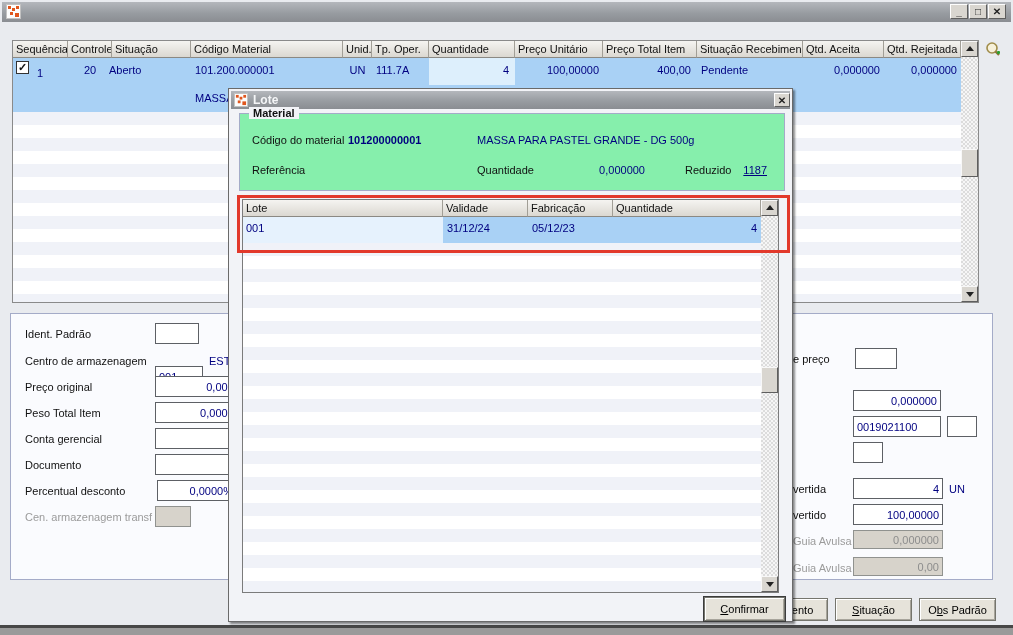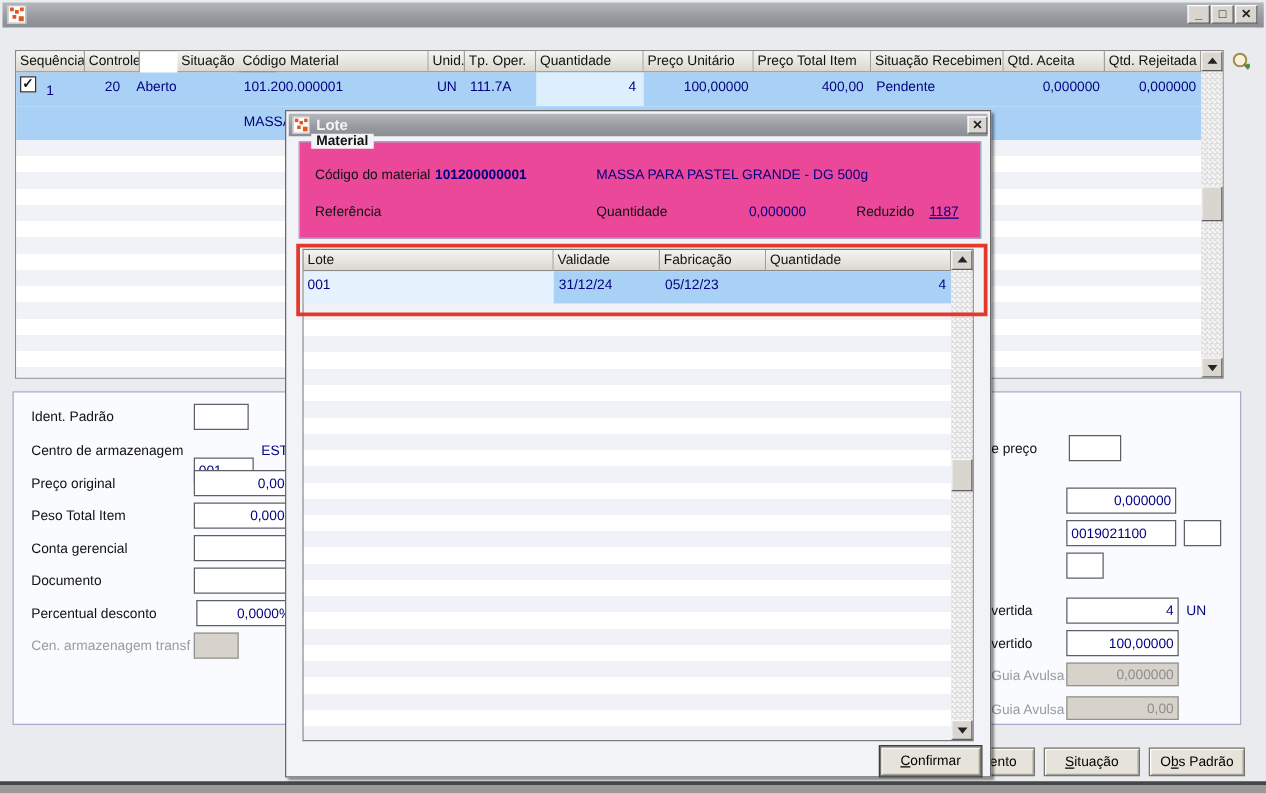--- a/index.html
+++ b/index.html
@@ -85,21 +85,21 @@
     <svg width="20" height="20" viewBox="0 0 20 20">
       <circle cx="8" cy="7" r="5" fill="#f7f1da" stroke="#a08c4a" stroke-width="1.6"></circle>
       <line x1="11.5" y1="10.5" x2="15" y2="14" stroke="#8a7436" stroke-width="2.2"></line>
       <path d="M13 11.5 h3 M14.5 10 v3" stroke="#2e9e2e" stroke-width="2"></path>
     </svg>
   </div>
 
   <div class="abs gridbox" style="left:12px;top:40px;width:967px;height:263px;">
     <div class="hc" style="left:0;width:55px;">Sequência</div>
     <div class="hc" style="left:55px;width:44px;">Controle</div>
-    <div class="hc" style="left:99px;width:79px;margin-left:30px;">Situação</div>
+    <div class="hc" style="left:99px;width:79px;">Situação</div>
     <div class="hc" style="left:178px;width:152px;">Código Material</div>
     <div class="hc" style="left:330px;width:29px;">Unid.</div>
     <div class="hc" style="left:359px;width:57px;">Tp. Oper.</div>
     <div class="hc" style="left:416px;width:86px;">Quantidade</div>
     <div class="hc" style="left:502px;width:88px;">Preço Unitário</div>
     <div class="hc" style="left:590px;width:94px;">Preço Total Item</div>
     <div class="hc" style="left:684px;width:106px;">Situação Recebimen.</div>
     <div class="hc" style="left:790px;width:81px;">Qtd. Aceita</div>
     <div class="hc" style="left:871px;width:77px;">Qtd. Rejeitada</div>
 
@@ -197,21 +197,21 @@
             <rect x="5" y="3" width="3" height="3" fill="#e0561e"></rect>
             <rect x="9" y="1" width="3" height="3" fill="#e0561e"></rect>
             <rect x="3" y="7" width="3" height="3" fill="#e0561e"></rect>
             <rect x="8" y="8" width="4" height="4" fill="#e0561e"></rect>
           </svg>
       </span>
       <span class="abs" style="left:22px;top:2px;">Lote</span>
       <span class="abs winbtn" style="left:543px;top:2px;width:16px;height:14px;">✕</span>
     </div>
 
-    <div class="groupbox" style="left:10px;top:24px;width:546px;height:78px;background:#ec4899;">
+    <div class="groupbox" style="left:10px;top:24px;width:546px;height:78px;background:#86efac;">
       <span class="legend" style="background:#f2f3f7;">Material</span>
       <span class="lbl" style="left:12px;top:20px;">Código do material</span>
       <span class="lbl navy" style="left:108px;top:20px;font-weight:bold;">101200000001</span>
       <span class="lbl navy" style="left:237px;top:20px;">MASSA PARA PASTEL GRANDE - DG 500g</span>
       <span class="lbl" style="left:12px;top:50px;">Referência</span>
       <span class="lbl" style="left:237px;top:50px;">Quantidade</span>
       <span class="lbl navy num" style="left:330px;top:50px;width:75px;display:inline-block;">0,000000</span>
       <span class="lbl" style="left:445px;top:50px;">Reduzido</span>
       <span class="lbl navy num" style="left:495px;top:50px;width:32px;display:inline-block;text-decoration:underline;">1187</span>
     </div>

